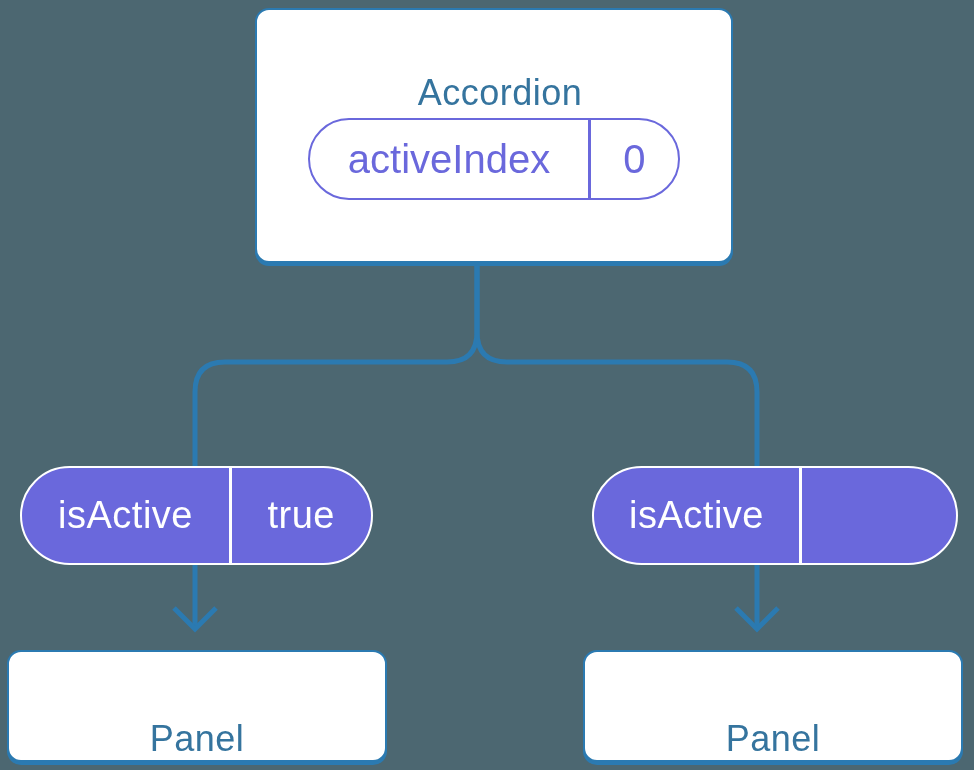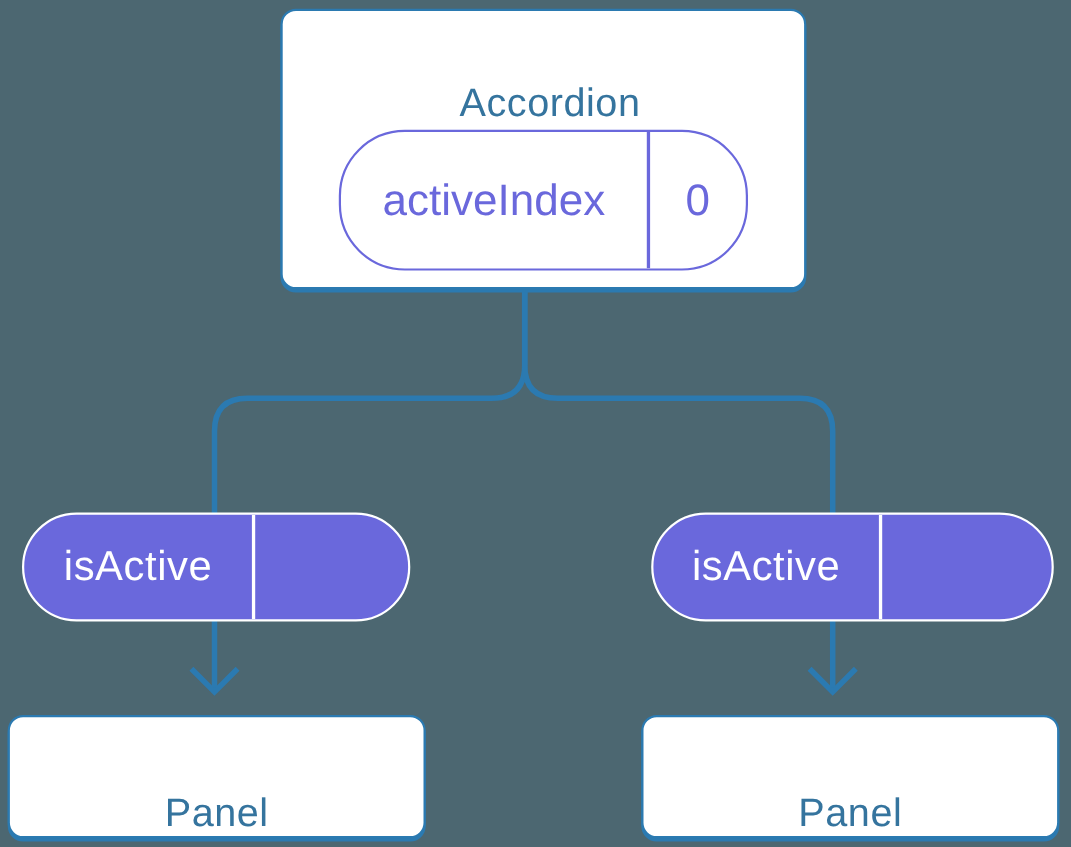--- a/index.html
+++ b/index.html
@@ -67,21 +67,21 @@
   }
   .pill-section {
     display: flex;
     align-items: center;
     justify-content: center;
     white-space: nowrap;
   }
   .state-pill {
     position: absolute;
     left: 51px; top: 108px;
-    width: 372px; height: 128px;
+    width: 372px; height: 82px;
     background: var(--card-bg);
     border: 2.5px solid var(--purple);
     color: var(--purple);
     font-size: 40px;
     font-weight: 500;
   }
   .state-pill .pill-section.label { width: 278px; }
   .state-pill .pill-section.value { flex: 1; }
   .state-pill .pill-divider {
     width: 2.5px;
@@ -133,20 +133,21 @@
     <div class="pill state-pill">
       <span class="pill-section label">activeIndex</span>
       <span class="pill-divider"></span>
       <span class="pill-section value">0</span>
     </div>
   </div>
 
   <div class="pill prop-pill pill-left">
     <span class="pill-section label">isActive</span>
     <span class="pill-divider"></span>
+    <span class="pill-section value">true</span>
   </div>
 
   <div class="pill prop-pill pill-right">
     <span class="pill-section label">isActive</span>
     <span class="pill-divider"></span>
   </div>
 
   <div class="card panel panel-left">
     <div class="node-title">Panel</div>
   </div>

